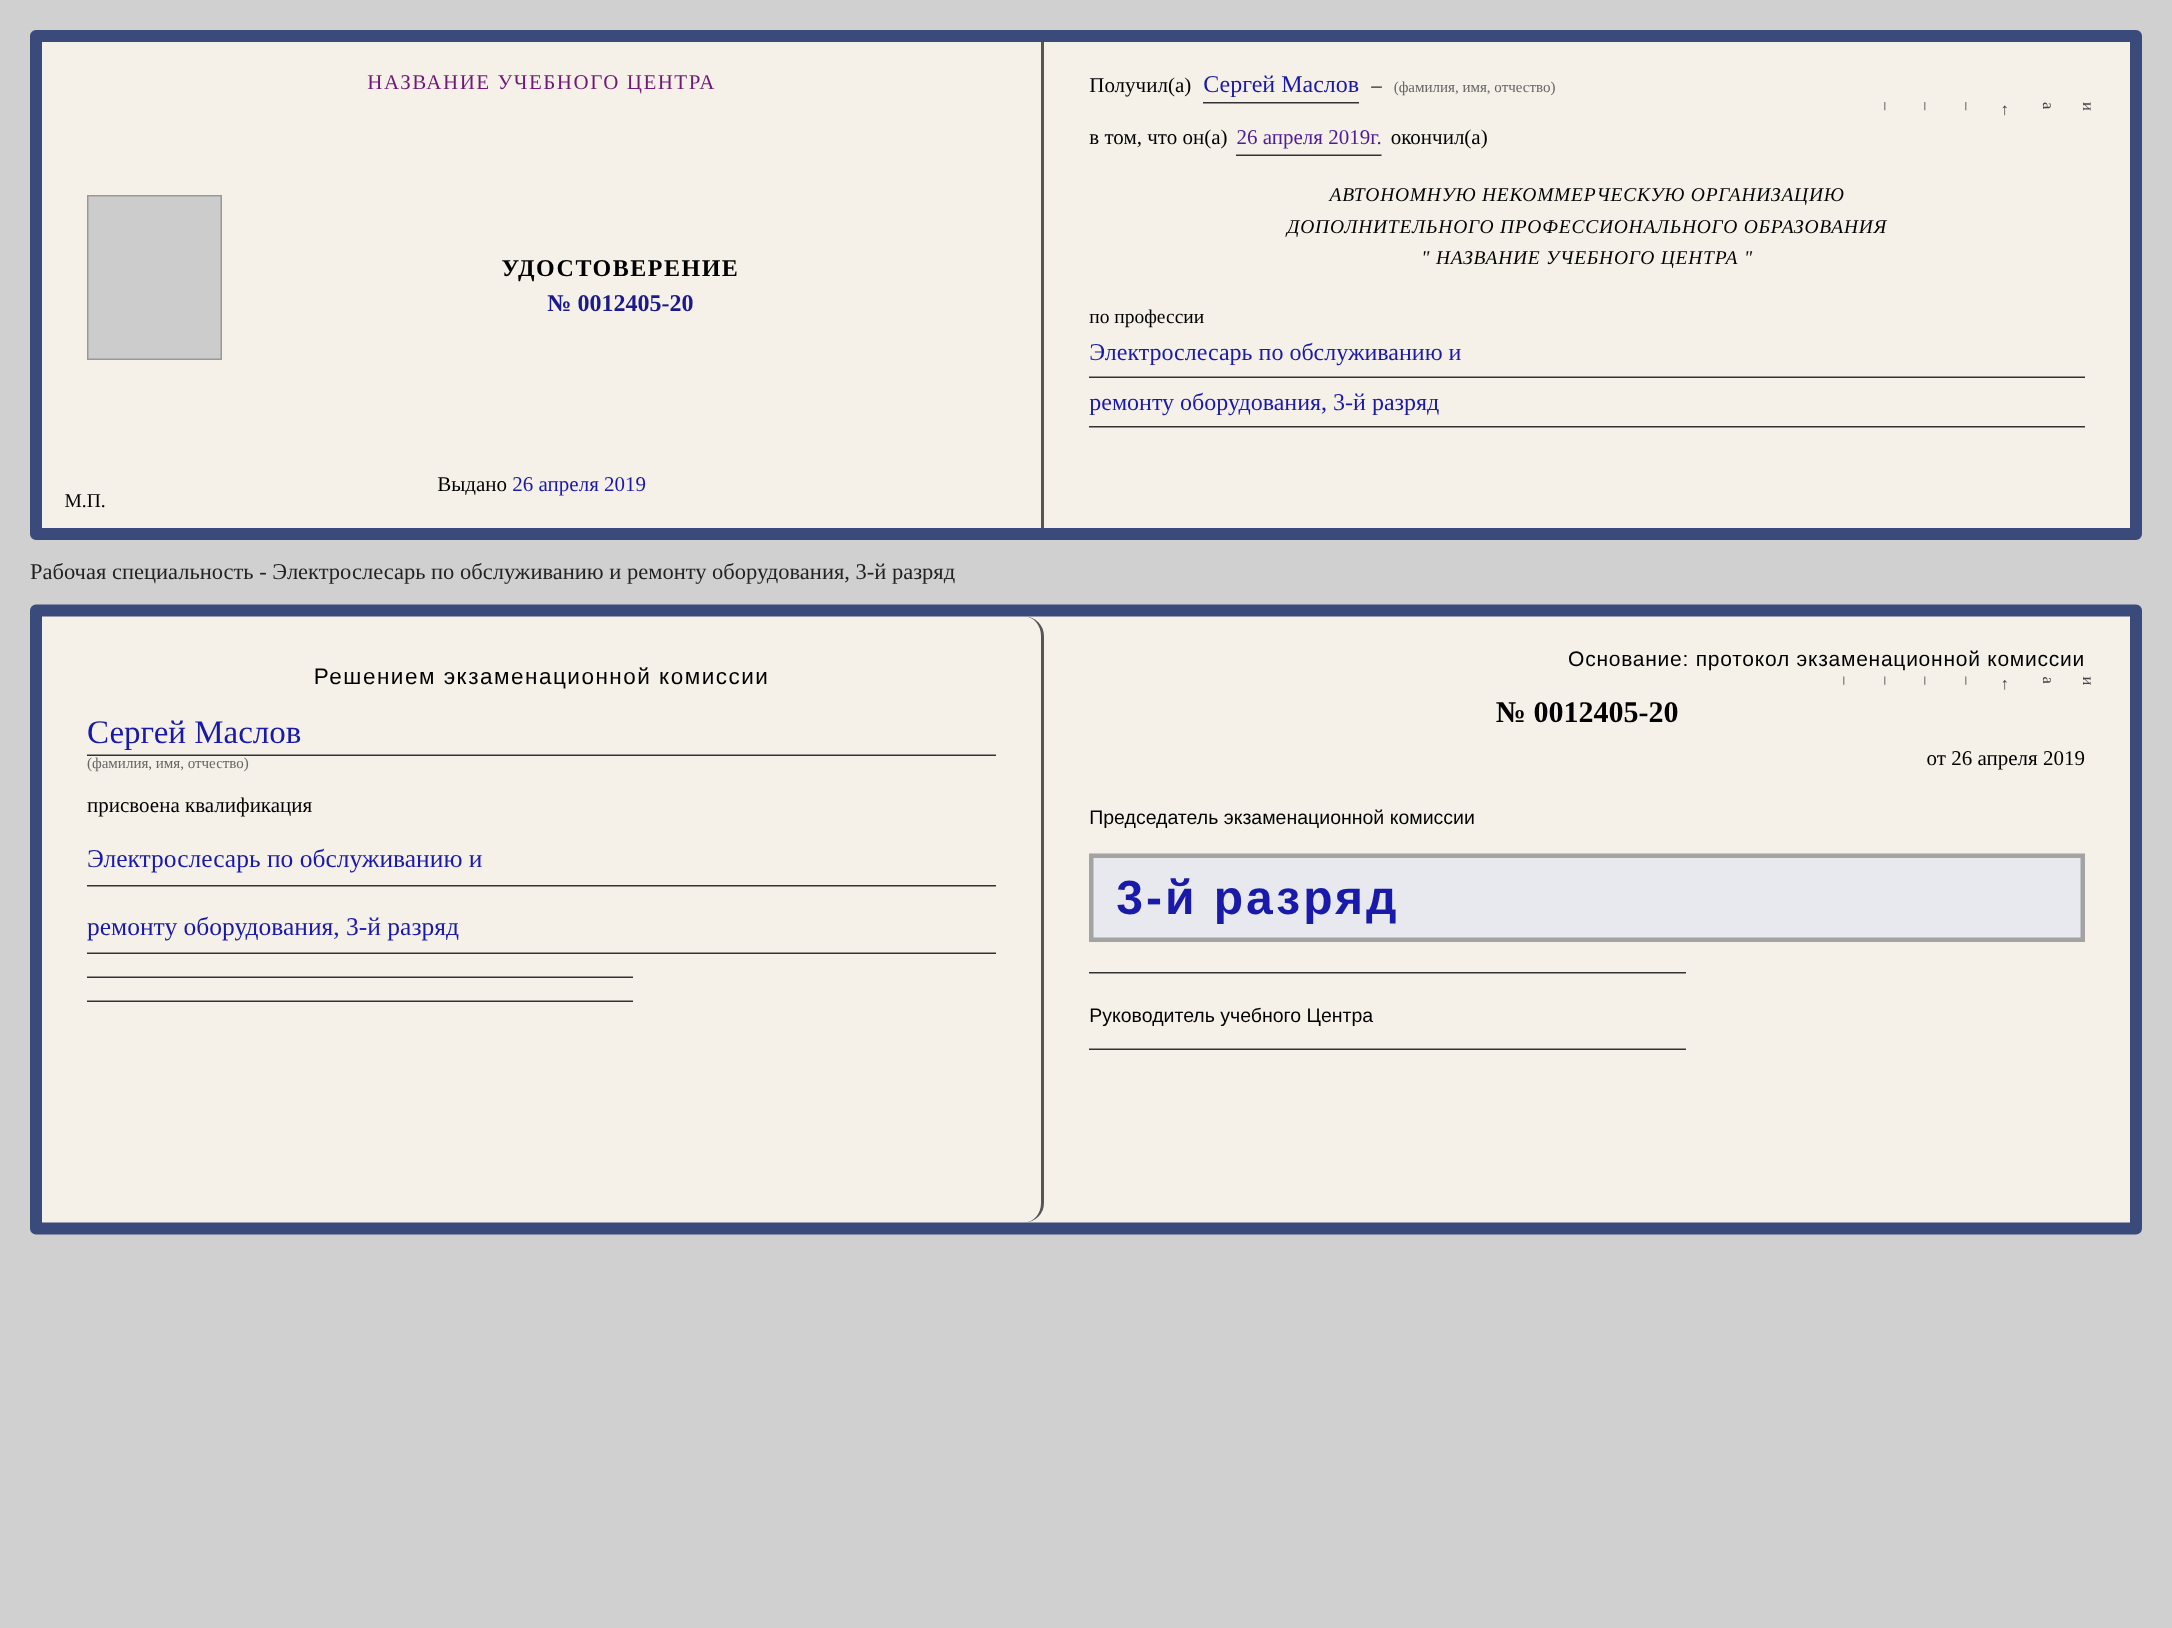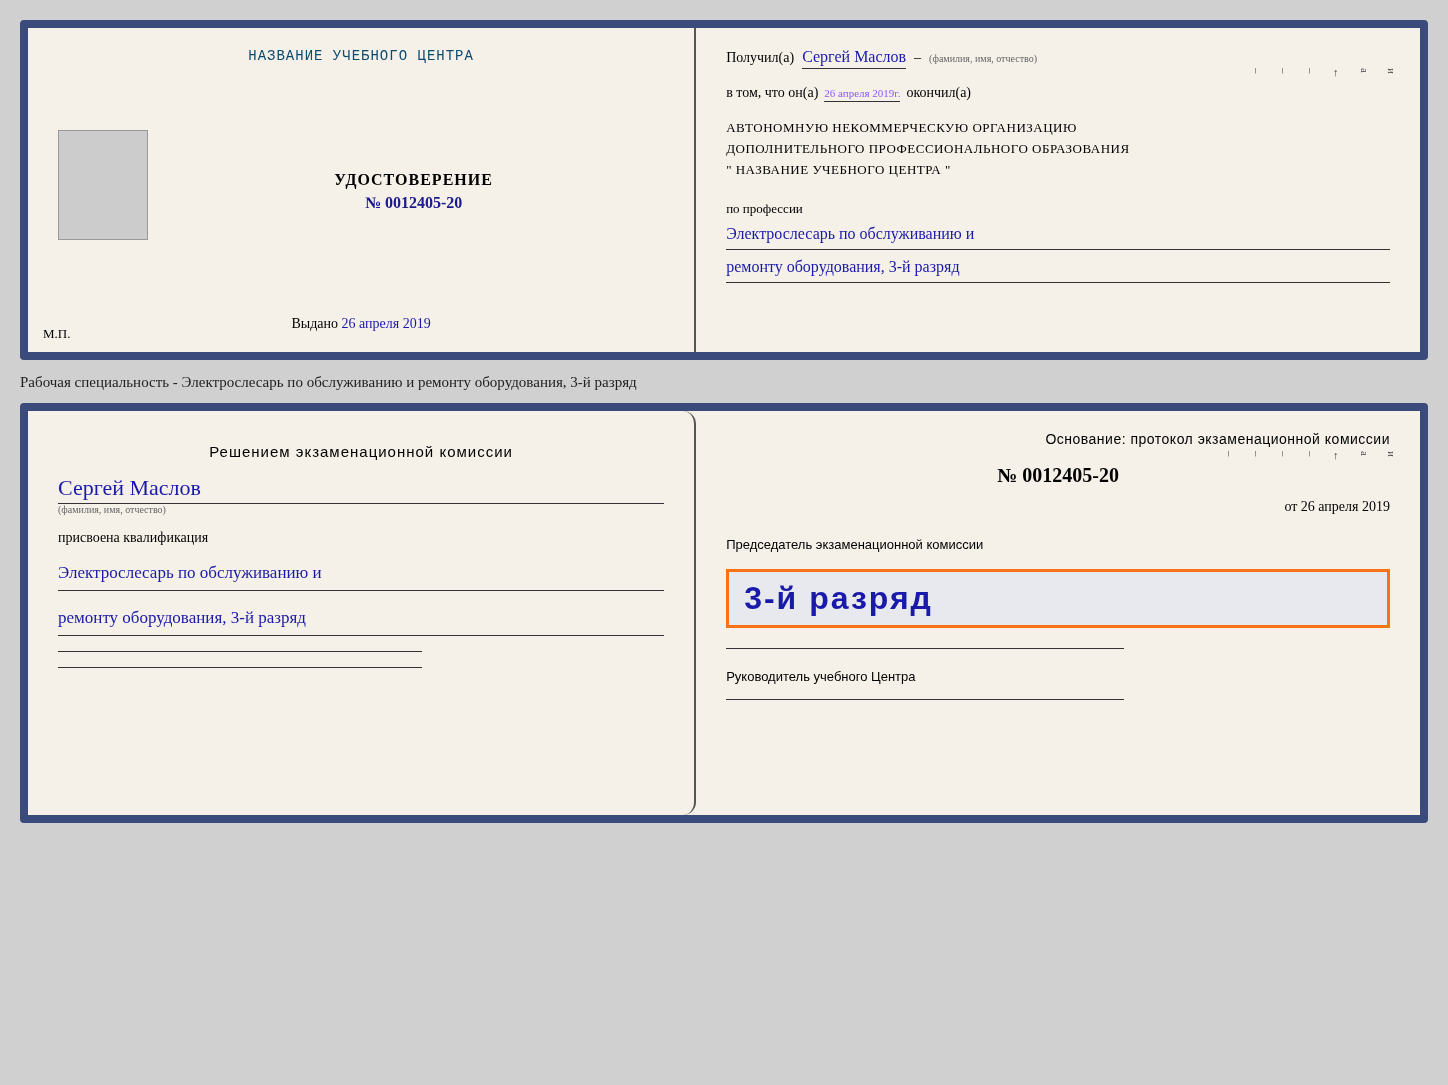--- a/index.html
+++ b/index.html
@@ -44,22 +44,22 @@
       display: flex;
       flex-direction: column;
       gap: 16px;
       position: relative;
     }
 
     .org-name-placeholder {
       font-size: 14px;
       letter-spacing: 1px;
       text-align: center;
-      color: #0c4a6e;
-      font-family: Liberation Mono, monospace;
+      color: #701a75;
+      font-family: Liberation Serif, serif;
       margin-bottom: 10px;
     }
 
     .cert-middle-section {
       display: flex;
       align-items: center;
       gap: 15px;
       width: 100%;
     }
 
@@ -137,31 +137,32 @@
 
     .date-line {
       font-size: 14px;
       display: flex;
       align-items: baseline;
       gap: 6px;
     }
 
     .handwritten-date {
       font-family: 'Segoe Script', 'Comic Sans MS', cursive;
-      font-size: 11px;
-      color: #8b5cf6;
+      font-size: 14px;
+      color: #4c1d95;
       border-bottom: 1px solid #333;
       padding-bottom: 2px;
     }
 
     .org-block {
       font-size: 13px;
-      text-align: left;
+      text-align: center;
       line-height: 1.6;
       letter-spacing: 0.5px;
+      font-style: italic;
     }
 
     .profession-label {
       font-size: 13px;
       margin-top: 5px;
     }
 
     .profession-handwritten {
       font-family: 'Segoe Script', 'Comic Sans MS', cursive;
       font-size: 16px;
@@ -281,21 +282,21 @@
       text-align: right;
     }
 
     .chairman-label {
       font-size: 13px;
       margin-top: 10px;
       font-family: Arial, sans-serif;
     }
 
     .stamp-box {
-      border: 3px solid #f97316;
+      border: 3px solid #a3a3a3;
       display: inline-block;
       padding: 8px 15px;
       margin: 5px 0;
       background: rgba(200, 220, 255, 0.3);
     }
 
     .stamp-text {
       font-size: 32px;
       font-weight: bold;
       color: #1a1aaa;

